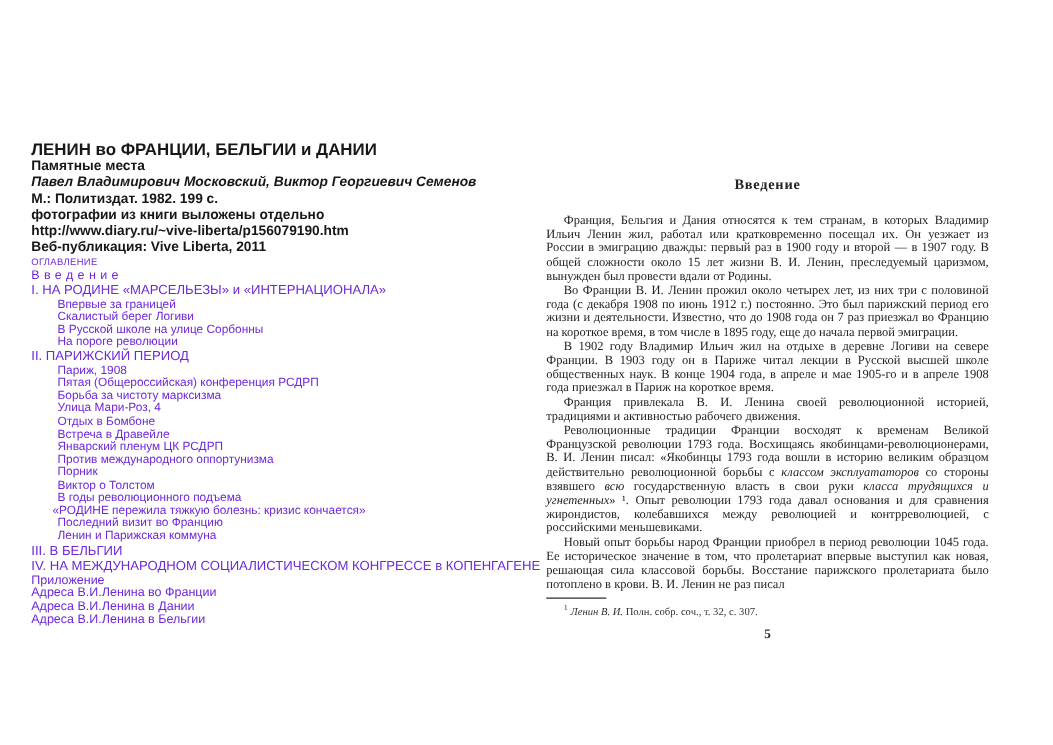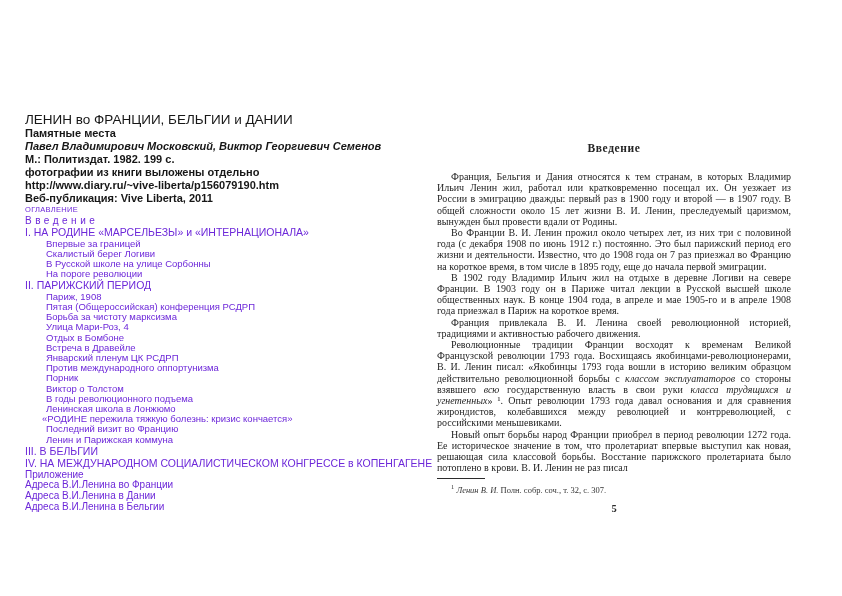--- a/index.html
+++ b/index.html
@@ -10,21 +10,21 @@
     overflow: hidden;
     font-family: "Liberation Sans", sans-serif;
   }
 
   
   .left-header {
     position: absolute; left: 25px; top: 112px;
     color: #171717;
   }
   .left-header .title {
-    font-size: 13.5px; font-weight: normal; line-height: 15px;
+    font-size: 13.5px; font-weight: bold; line-height: 15px;
     white-space: nowrap;
   }
   .left-header .line {
     font-size: 11px; font-weight: bold; line-height: 13px;
     white-space: nowrap;
   }
   .left-header .authors { font-style: italic; }
 
   .toc {
     position: absolute; left: 25px; top: 205px;
@@ -99,21 +99,20 @@
         <div class="toc-item lvl1">Пятая (Общероссийская) конференция РСДРП</div>
         <div class="toc-item lvl1">Борьба за чистоту марксизма</div>
         <div class="toc-item lvl1">Улица Мари-Роз, 4</div>
         <div class="toc-item lvl1">Отдых в Бомбоне</div>
         <div class="toc-item lvl1">Встреча в Дравейле</div>
         <div class="toc-item lvl1">Январский пленум ЦК РСДРП</div>
         <div class="toc-item lvl1">Против международного оппортунизма</div>
         <div class="toc-item lvl1">Порник</div>
         <div class="toc-item lvl1">Виктор о Толстом</div>
         <div class="toc-item lvl1">В годы революционного подъема</div>
-        <div class="toc-item lvl1">Ленинская школа в Лонжюмо</div>
         <div class="toc-item lvl1 hang">«РОДИНЕ пережила тяжкую болезнь: кризис кончается»</div>
         <div class="toc-item lvl1">Последний визит во Францию</div>
         <div class="toc-item lvl1">Ленин и Парижская коммуна</div>
         <div class="toc-item lvl0 section">III. В БЕЛЬГИИ</div>
         <div class="toc-item lvl0 section">IV. НА МЕЖДУНАРОДНОМ СОЦИАЛИСТИЧЕСКОМ КОНГРЕССЕ в КОПЕНГАГЕНЕ</div>
         <div class="toc-item lvl0">Приложение</div>
         <div class="toc-item lvl0">Адреса В.И.Ленина во Франции</div>
         <div class="toc-item lvl0">Адреса В.И.Ленина в Дании</div>
         <div class="toc-item lvl0">Адреса В.И.Ленина в Бельгии</div>
       </div>
@@ -121,18 +120,18 @@
 </div>
 
 <section class="book-page">
   <h1 class="chapter-title">Введение</h1>
   <div id="page-body" class="page-body">
       <p><span>Франция, Бельгия и Дания относятся к тем странам, в которых Владимир Ильич Ленин жил, работал или кратковременно посещал их. Он уезжает из России в эмиграцию дважды: первый раз в 1900 году и второй — в 1907 году. В общей сложности около 15 лет жизни В. И. Ленин, преследуемый царизмом, вынужден был провести вдали от Родины.</span></p>
       <p><span>Во Франции В. И. Ленин прожил около четырех лет, из них три с половиной года (с декабря 1908 по июнь 1912 г.) постоянно. Это был парижский период его жизни и деятельности. Известно, что до 1908 года он 7 раз приезжал во Францию на короткое время, в том числе в 1895 году, еще до начала первой эмиграции.</span></p>
       <p><span>В 1902 году Владимир Ильич жил на отдыхе в деревне Логиви на севере Франции. В 1903 году он в Париже читал лекции в Русской высшей школе общественных наук. В конце 1904 года, в апреле и мае 1905-го и в апреле 1908 года приезжал в Париж на короткое время.</span></p>
       <p><span>Франция привлекала В. И. Ленина своей революционной историей, традициями и активностью рабочего движения.</span></p>
       <p><span>Революционные традиции Франции восходят к временам Великой Французской революции 1793 года. Восхищаясь якобинцами-революционерами, В. И. Ленин писал: «Якобинцы 1793 года вошли в историю великим образцом действительно революционной борьбы с </span><i>классом эксплуататоров</i><span> со стороны взявшего </span><i>всю</i><span> государственную власть в свои руки </span><i>класса трудящихся и угнетенных</i><span>» ¹. Опыт революции 1793 года давал основания и для сравнения жирондистов, колебавшихся между революцией и контрреволюцией, с российскими меньшевиками.</span></p>
-      <p><span>Новый опыт борьбы народ Франции приобрел в период революции 1272 года. Ее историческое значение в том, что пролетариат впервые выступил как новая, решающая сила классовой борьбы. Восстание парижского пролетариата было потоплено в крови. В. И. Ленин не раз писал</span></p>
+      <p><span>Новый опыт борьбы народ Франции приобрел в период революции 1045 года. Ее историческое значение в том, что пролетариат впервые выступил как новая, решающая сила классовой борьбы. Восстание парижского пролетариата было потоплено в крови. В. И. Ленин не раз писал</span></p>
     </div>
   <div class="footnote-rule"></div>
   <div id="footnote" class="footnote"><sup>1</sup><i> Ленин В. И.</i><span> Полн. собр. соч., т. 32, с. 307.</span></div>
   <div class="page-number">5</div>
 </section>
 
 </body></html>

